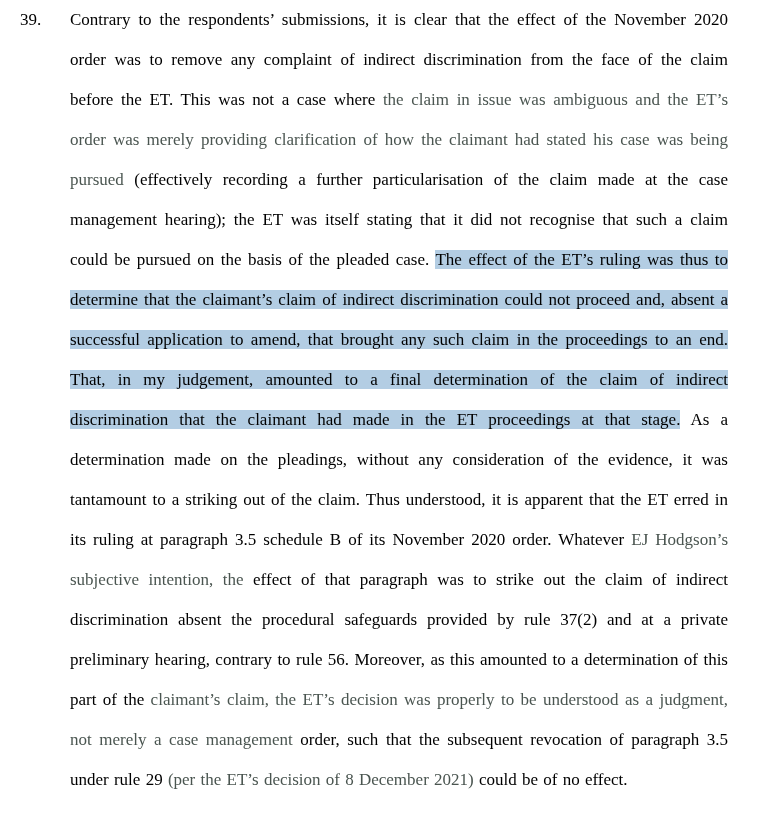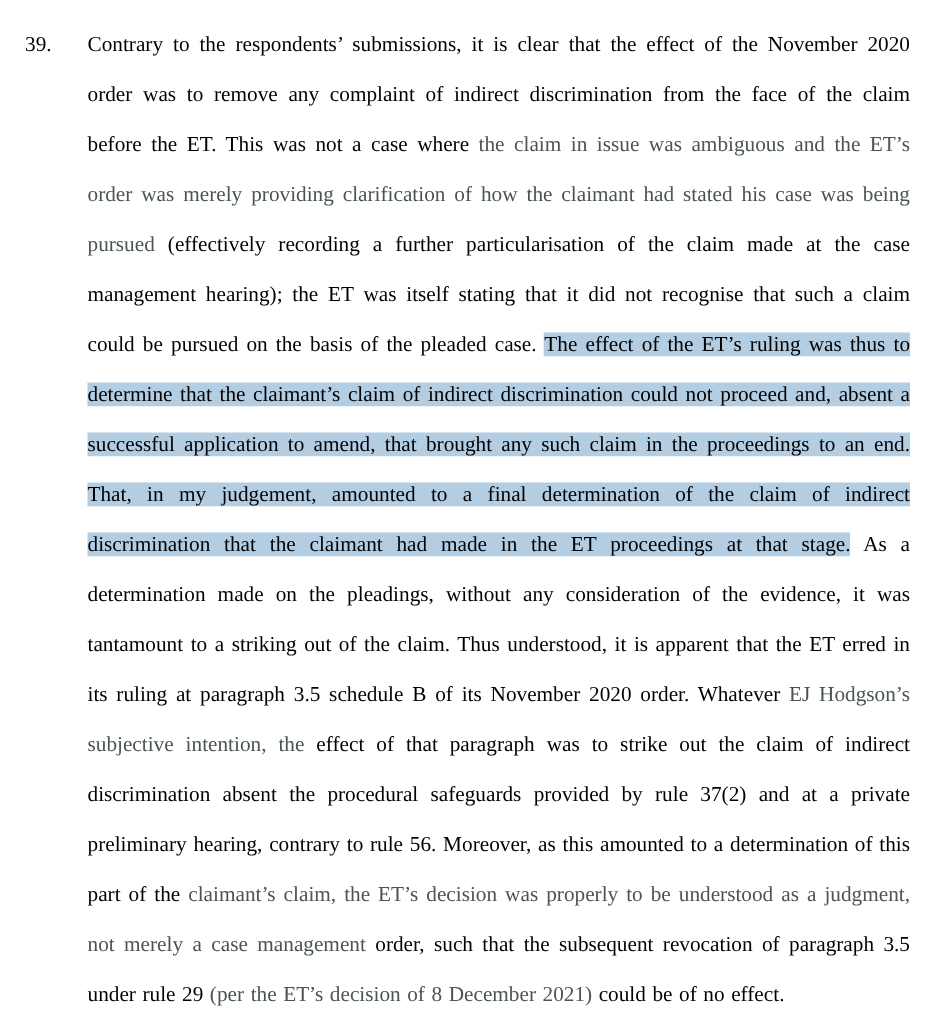--- a/index.html
+++ b/index.html
@@ -16,21 +16,21 @@
   body {
     width: 757px;
     height: 818px;
     background: var(--bg);
     font-family: "Liberation Serif", "DejaVu Serif", serif;
     overflow: hidden;
   }
   .page {
     width: 100%;
     height: 100%;
-    padding: 16px 29px 0 20px;
+    padding: 0 29px 0 20px;
   }
   .paragraph {
     display: flex;
     align-items: flex-start;
   }
   .para-num {
     flex: 0 0 50px;
     font-size: 17px;
     line-height: 40px;
     color: var(--fg);

